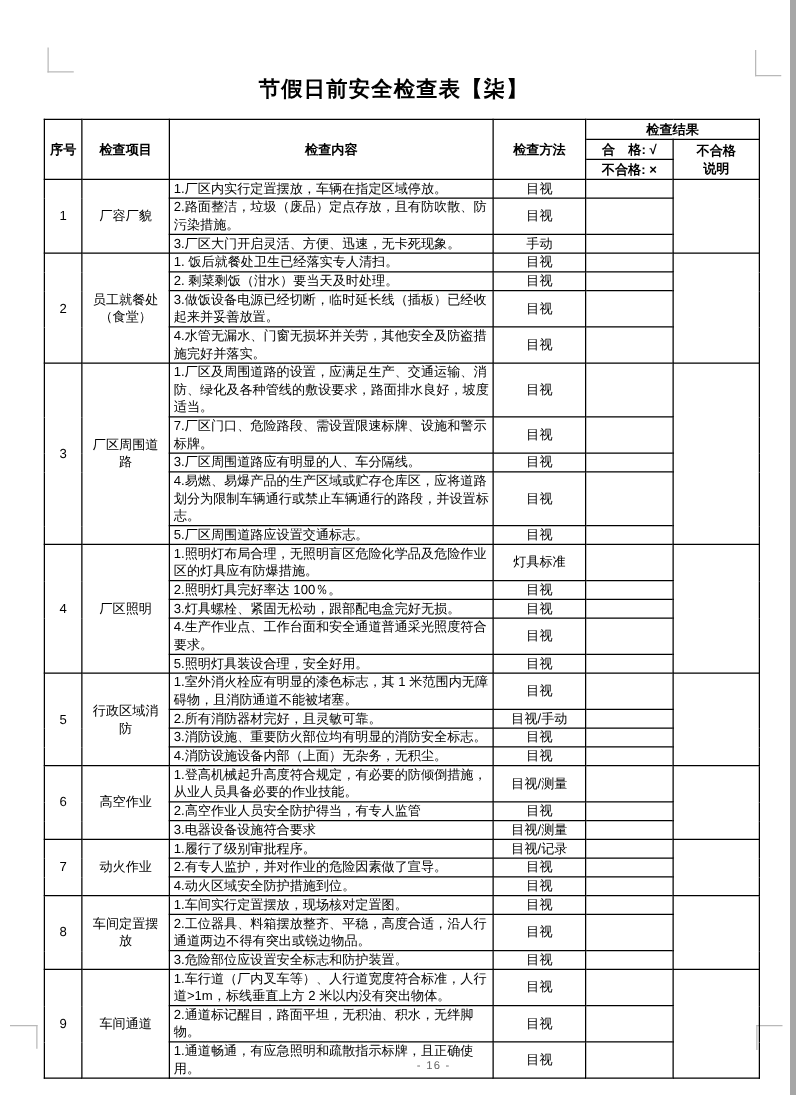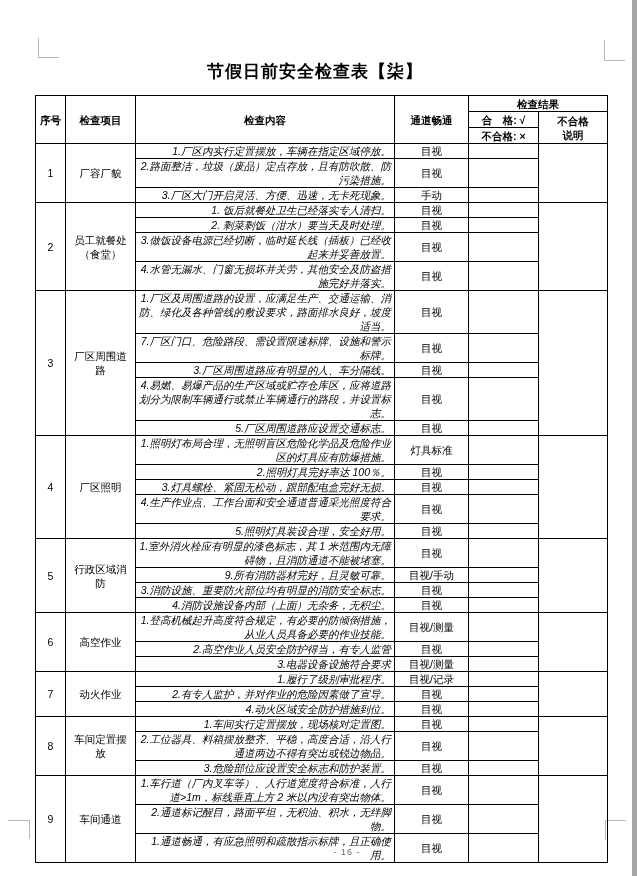--- a/index.html
+++ b/index.html
@@ -23,21 +23,21 @@
     border:1.5px solid #000;
   }
   .checklist th,.checklist td{
     border:1px solid #000;
     font-size:10.5px;line-height:14px;
     padding:0 3px;vertical-align:middle;text-align:center;
     overflow:hidden;word-break:break-all;
   }
   .checklist th{font-weight:bold;padding:0 1px;}
   .checklist thead tr{height:16px;}
-  .checklist td.cell-content{text-align:right;padding:0 3px;font-style:italic;}
+  .checklist td.cell-content{text-align:left;padding:0 3px;}
   .checklist td.cell-no{padding:0 1px;}
   .checklist td.cell-item{padding:0 4px;}
   .checklist td.cell-method{padding:0 1px;margin-left:20px;}
   .page-number{
     position:absolute;top:847px;left:0;width:630px;text-align:center;
     font-size:9px;color:#666;letter-spacing:1px;padding-left:32px;
   }
 </style>
 </head>
 <body>
@@ -59,21 +59,21 @@
       <col style="width:259px">
       <col style="width:74px">
       <col style="width:70px">
       <col style="width:69px">
     </colgroup>
     <thead>
       <tr>
         <th rowspan="3">序号</th>
         <th rowspan="3">检查项目</th>
         <th rowspan="3">检查内容</th>
-        <th rowspan="3">通道畅通</th>
+        <th rowspan="3">检查方法</th>
         <th colspan="2">检查结果</th>
       </tr>
       <tr>
         <th>合　格: √</th>
         <th rowspan="2">
           <div>不合格</div>
           <div>说明</div>
         </th>
       </tr>
       <tr>
@@ -180,21 +180,21 @@
         </tr>
         <tr>
           <td class="cell-no" rowspan="4">5</td>
           <td class="cell-item" rowspan="4">行政区域消防</td>
           <td class="cell-content">1.室外消火栓应有明显的漆色标志，其 1 米范围内无障碍物，且消防通道不能被堵塞。</td>
           <td class="cell-method">目视</td>
           <td class="cell-result"></td>
           <td class="cell-remark" rowspan="4"></td>
         </tr>
         <tr>
-          <td class="cell-content">9.所有消防器材完好，且灵敏可靠。</td>
+          <td class="cell-content">2.所有消防器材完好，且灵敏可靠。</td>
           <td class="cell-method">目视/手动</td>
           <td class="cell-result"></td>
         </tr>
         <tr>
           <td class="cell-content">3.消防设施、重要防火部位均有明显的消防安全标志。</td>
           <td class="cell-method">目视</td>
           <td class="cell-result"></td>
         </tr>
         <tr>
           <td class="cell-content">4.消防设施设备内部（上面）无杂务，无积尘。</td>

